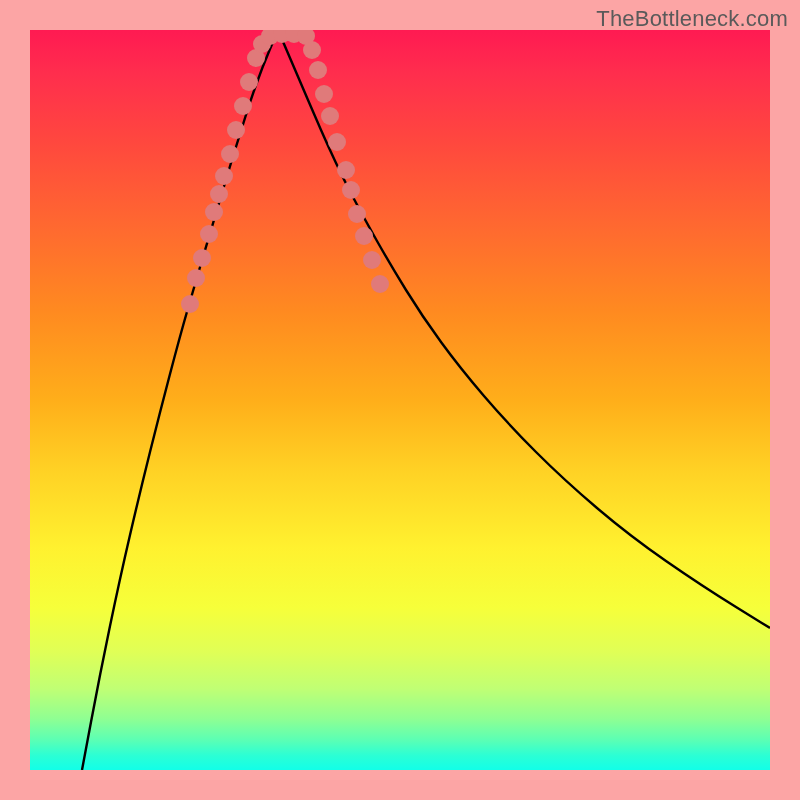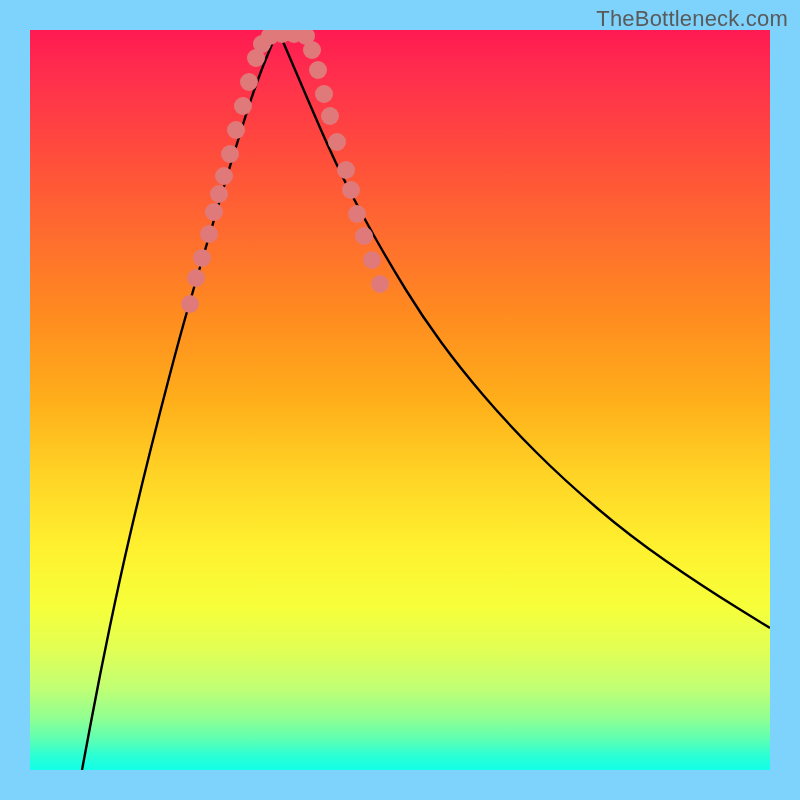--- a/index.html
+++ b/index.html
@@ -1,21 +1,21 @@
 <!DOCTYPE html>
 <html><head>
 <meta charset="utf-8">
 <style>
   * { margin: 0; padding: 0; box-sizing: border-box; }
   html, body { width: 800px; height: 800px; overflow: hidden; background: #000; }
   .frame {
     position: relative;
     width: 800px;
     height: 800px;
-    background: #7dd3fc;
+    background: #fca5a5;
   }
   .watermark {
     position: absolute;
     top: 6px;
     right: 12px;
     font-family: Arial, Helvetica, sans-serif;
     font-size: 22px;
     color: #5a5a5a;
     letter-spacing: 0.2px;
     z-index: 5;

